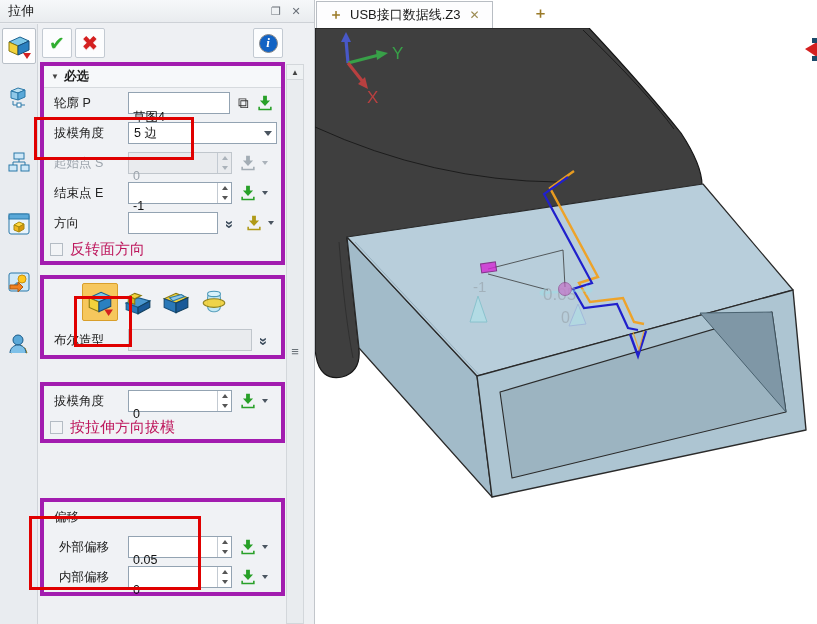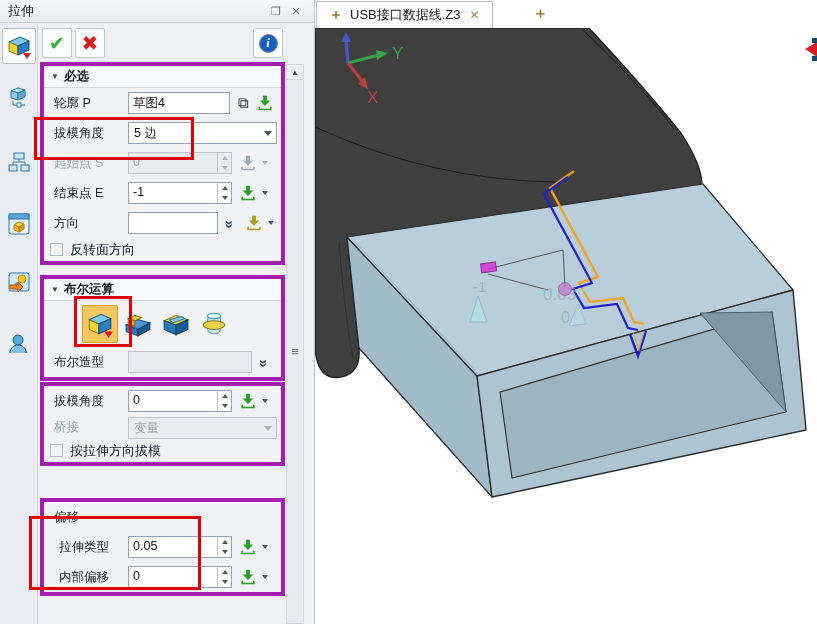--- a/index.html
+++ b/index.html
@@ -37,41 +37,41 @@
     border:4px solid #a21caf; }
   .sec-head { height:22px; background:#f6f8fa; border-bottom:1px solid #d6dade;
     font-size:12.5px; font-weight:bold; color:#1a1a1a; line-height:21px; padding-left:7px; }
   .sec-head .tri { font-size:8px; color:#444; margin-right:5px; vertical-align:1px; }
   .row { display:flex; align-items:center; height:30px; padding:0 4px; }
   .row.short { height:23px; }
   .lbl { flex:0 0 74px; font-size:12.5px; color:#222;margin-left:6px; }
   .lbl.dis { color:#9ba3ab; }
   .ibox { display:flex; height:22px; background:#fff; border:1px solid #93a3b2; }
   .ibox.dis { background:#e9ebee; border-color:#c0c6cc; }
-  .ibox .val { flex:1; font-size:12.5px; color:#111; padding:2px 4px; white-space:nowrap; overflow:hidden; }
+  .ibox .val { flex:1; font-size:12.5px; color:#111; padding:16px 4px; white-space:nowrap; overflow:hidden; }
   .ibox.dis .val { color:#9ba3ab; }
   .spin { width:14px; border-left:1px solid #c3cad2; display:flex; flex-direction:column; }
   .spin span { flex:1; display:flex; align-items:center; justify-content:center; }
   .t-up { width:0; height:0; border-left:3px solid transparent; border-right:3px solid transparent; border-bottom:4px solid #555; }
   .t-dn { width:0; height:0; border-left:3px solid transparent; border-right:3px solid transparent; border-top:4px solid #555; }
   .dd { position:relative; height:22px; background:#fff; border:1px solid #93a3b2; }
   .dd .val { font-size:12.5px; color:#111; padding:2px 5px; display:block; }
   .dd.dis { background:#e9ebee; border-color:#c0c6cc; } .dd.dis .val { color:#9ba3ab; }
   .dd .car { position:absolute; right:4px; top:8px; }
   .car { width:0; height:0; border-left:4px solid transparent; border-right:4px solid transparent; border-top:5px solid #4a5560; }
   .car.sm { border-left-width:3px; border-right-width:3px; border-top-width:4px; margin-left:5px; }
   .car.dis { border-top-color:#aab2ba; }
   .pickwrap { margin-left:7px; display:flex; align-items:center; }
   .pick { width:18px; height:18px; }
   .pick.green { color:#28a028; } .pick.gray { color:#a3adb5; } .pick.yellow { color:#b09a18; }
   .chev2 { font-size:15px; font-weight:bold; color:#3a4a5a; transform:rotate(90deg);
     display:inline-block; width:16px; text-align:center; margin-left:4px; letter-spacing:-2px; }
   .copyico { font-size:15px; color:#333; margin-left:8px; }
   .cb { width:13px; height:13px; border:1px solid #b4bcc4; background:#f2f4f6; margin:0 7px 0 2px; }
-  .cb-lbl { font-size:13px; color:#0f172a; }
+  .cb-lbl { font-size:15px; color:#be185d; }
   .boolbtn { width:36px; height:38px; margin-right:2px; display:flex; align-items:center;
     justify-content:center; background:transparent; border:1px solid transparent; }
   .boolbtn.sel { background:#f6c75d; border:1px solid #d99f2b; border-radius:2px; }
 
   #scrollcol { position:absolute; left:286px; top:64px; width:18px; bottom:0;
     background:#e9ecef; border:1px solid #d3d7db; }
   #scroll-up { height:15px; text-align:center; font-size:8px; color:#444; line-height:15px;
     border-bottom:1px solid #d3d7db; background:#eef1f3; }
   #grip { position:absolute; left:0; top:282px; width:100%; text-align:center;
     color:#6a7278; font-size:13px; line-height:10px; }
@@ -250,21 +250,20 @@
         </span>
         <span class="car sm"></span>
       </div>
       <div class="row short">
         <span class="cb"></span>
         <span class="cb-lbl">反转面方向</span>
       </div>
     </div>
 
     <div class="section" style="top:213px">
-      <div class="sec-head"><span class="tri">▼</span><span>布尔运算</span></div>
       <div class="row" style="height:46px;padding-left:38px">
         <div class="boolbtn sel">
           <svg width="28" height="28" viewBox="0 0 26 26">
               <use href="#boolbase-sym"></use>
             </svg>
         </div>
         <div class="boolbtn">
           <svg width="28" height="28" viewBox="0 0 26 26">
             <polygon points="2,14 13,9 24,12 13,18" fill="#4a98d0" stroke="#1a5a88"></polygon>
             <polygon points="2,14 13,18 13,24 2,20" fill="#2a78b8" stroke="#1a5a88"></polygon>
@@ -313,38 +312,31 @@
             </span>
         </div>
         <span class="pickwrap">
           <svg class="pick green">
               <use href="#pick-sym"></use>
             </svg>
         </span>
         <span class="car sm"></span>
       </div>
       <div class="row short">
-        <span class="lbl dis">桥接</span>
-        <div class="dd dis" style="width:150px">
-          <span class="val">变量</span>
-          <span class="car dis"></span>
-        </div>
-      </div>
-      <div class="row short">
         <span class="cb"></span>
         <span class="cb-lbl">按拉伸方向拔模</span>
       </div>
     </div>
 
     <div class="section" style="top:436px">
       <div class="row">
         <span class="lbl">偏移</span>
       </div>
       <div class="row">
-        <span class="lbl" style="padding-left:5px">拉伸类型</span>
+        <span class="lbl" style="padding-left:5px">外部偏移</span>
         <div class="ibox" style="width:104px">
           <span class="val">0.05</span>
           <span class="spin">
               <span>
                 <i class="t-up"></i>
               </span>
               <span>
                 <i class="t-dn"></i>
               </span>
             </span>

